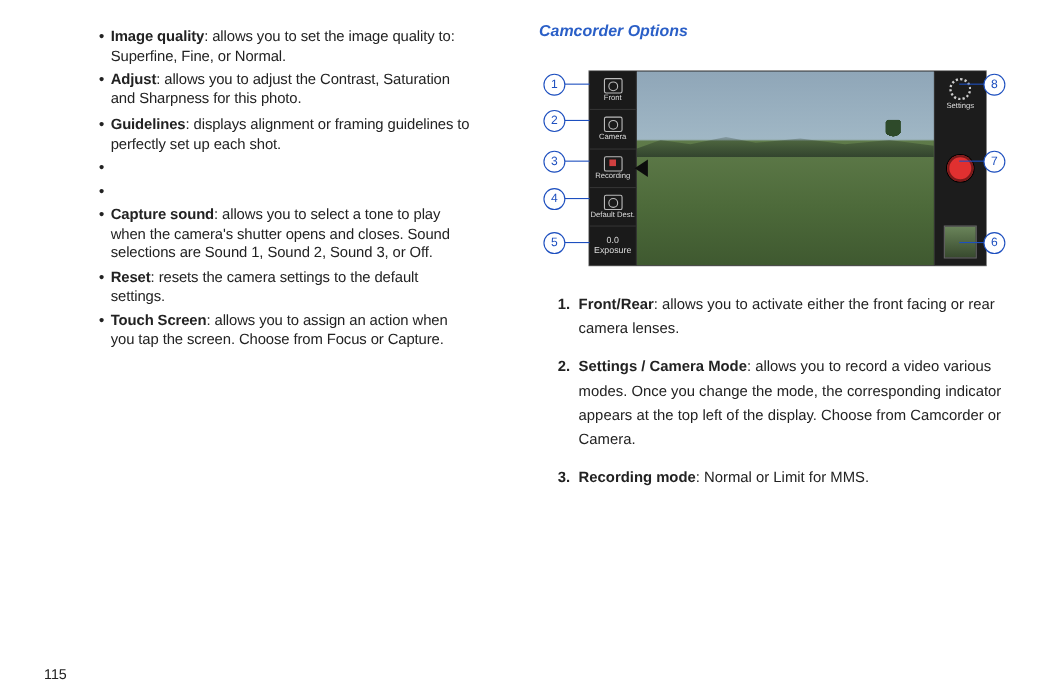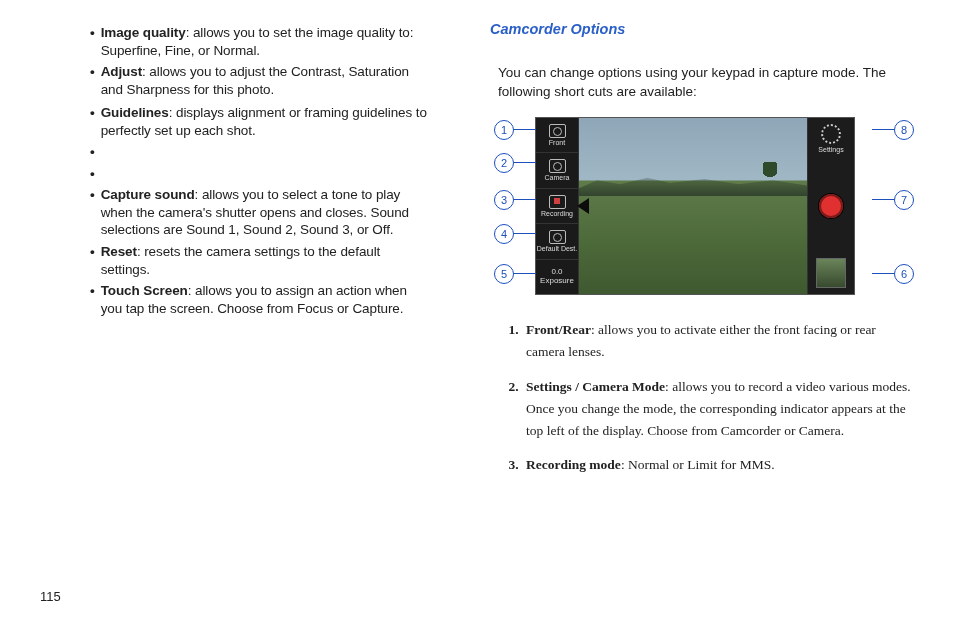--- a/index.html
+++ b/index.html
@@ -58,21 +58,21 @@
   .diagram {
     position: relative;
     width: 420px;
     height: 185px;
     margin: 0 0 18px 4px;
   }
   .camui {
     position: absolute;
     left: 42px;
     top: 2px;
-    width: 318px;
+    width: 360px;
     height: 176px;
     background: #000000;
     box-shadow: 0 0 0 1px #555;
     display: flex;
   }
   .camui .leftbar {
     width: 42px;
     background: #1a1a1a;
     display: flex;
     flex-direction: column;
@@ -187,30 +187,29 @@
     background: #1d4fbf;
     height: 1px;
     z-index: 4;
   }
 
   
   .right ol {
     margin: 0 0 0 8px;
     padding-left: 24px;
     line-height: 1.65;
-    font-family: Liberation Serif, serif;
   }
   .right ol li { margin-bottom: 12px; padding-left: 4px; }
   .right ol li::marker { font-weight: bold; }
   .right ol li .label { font-weight: bold; }
 
   .pagenum {
     position: absolute;
     left: 40px;
-    bottom: 32px;
+    bottom: 16px;
     font-size: 13px;
     color: #222;
   }
 
   .cond { font-stretch: condensed; letter-spacing: -0.1px; }
 </style>
 </head>
 <body>
 
 <div class="page">
@@ -254,21 +253,20 @@
         </div>
         <div class="item">
           <span class="bullet">•</span>
           <span><span class="label">Touch Screen</span><span>: allows you to assign an action when you tap the screen. Choose from Focus or Capture.</span></span>
         </div>
       </div>
     </div>
 
     <div class="col right">
       <div class="section-head">Camcorder Options</div>
-      <p class="intro">You can change options using your keypad in capture mode. The following short cuts are available:</p>
 
       <div class="diagram">
 
         <div class="callout" style="left:0;top:4px;">1</div>
         <div class="callout" style="left:0;top:37px;">2</div>
         <div class="callout" style="left:0;top:74px;">3</div>
         <div class="callout" style="left:0;top:108px;">4</div>
         <div class="callout" style="left:0;top:148px;">5</div>
 
         <div class="callout" style="right:0;top:4px;">8</div>

